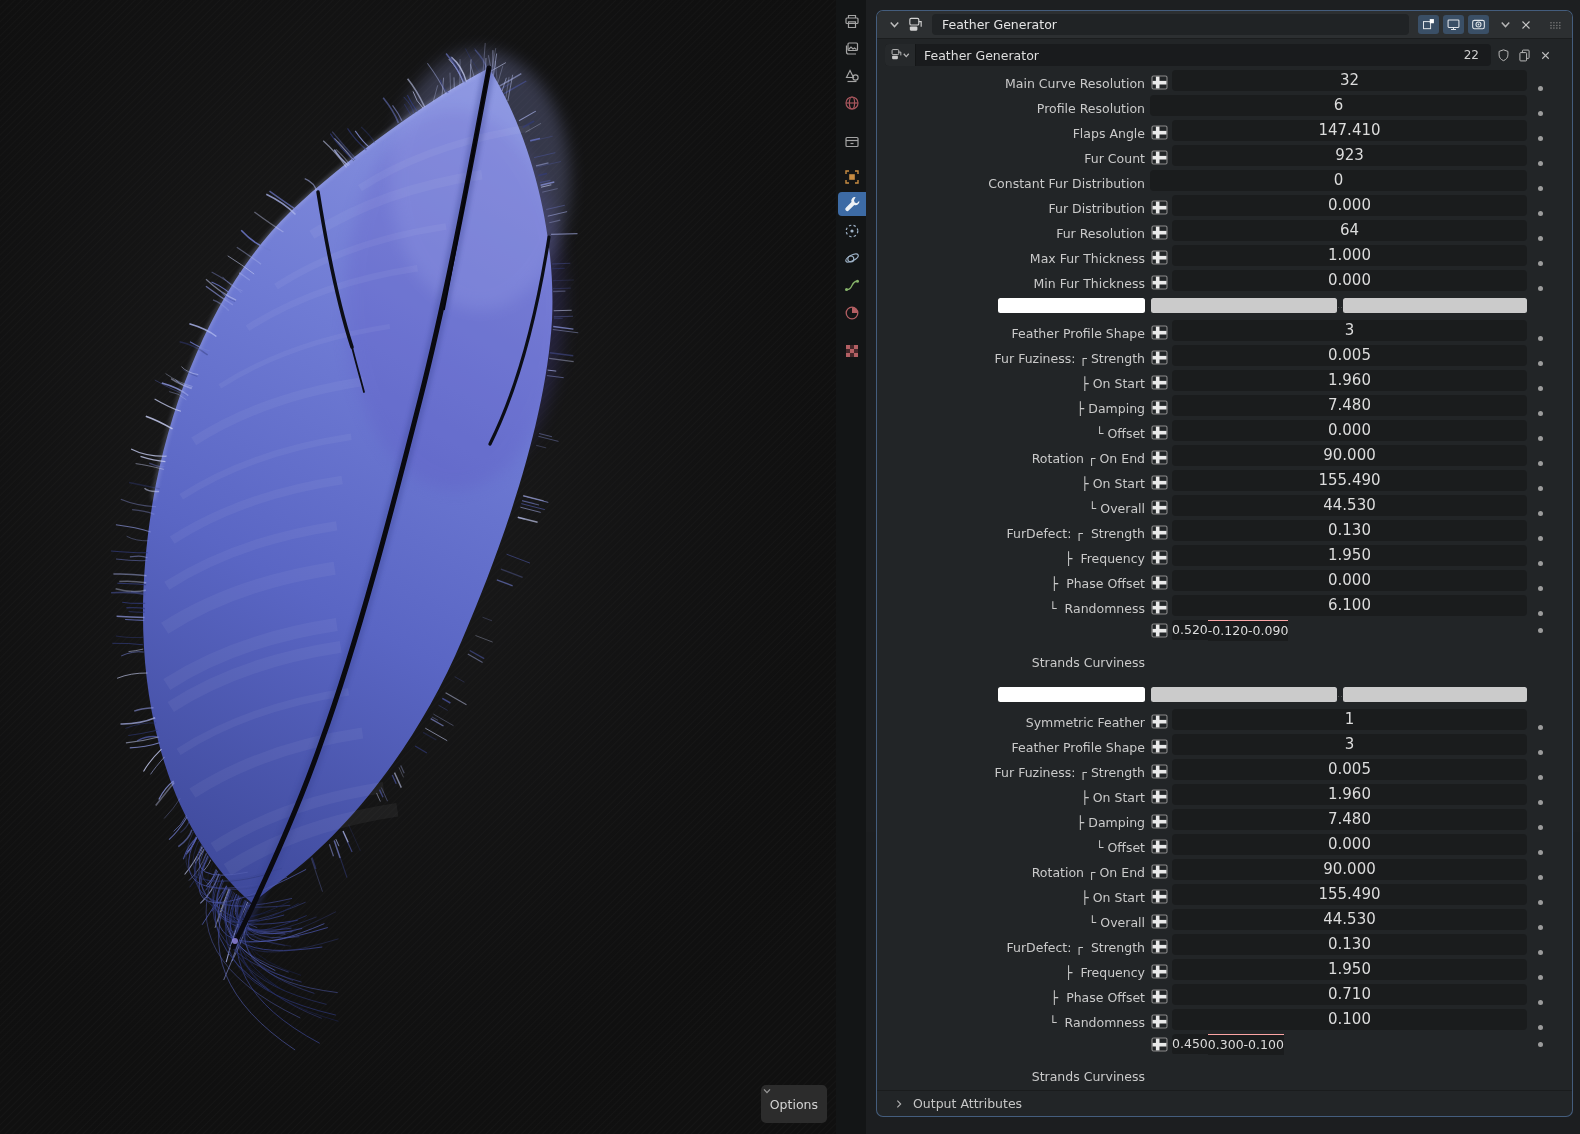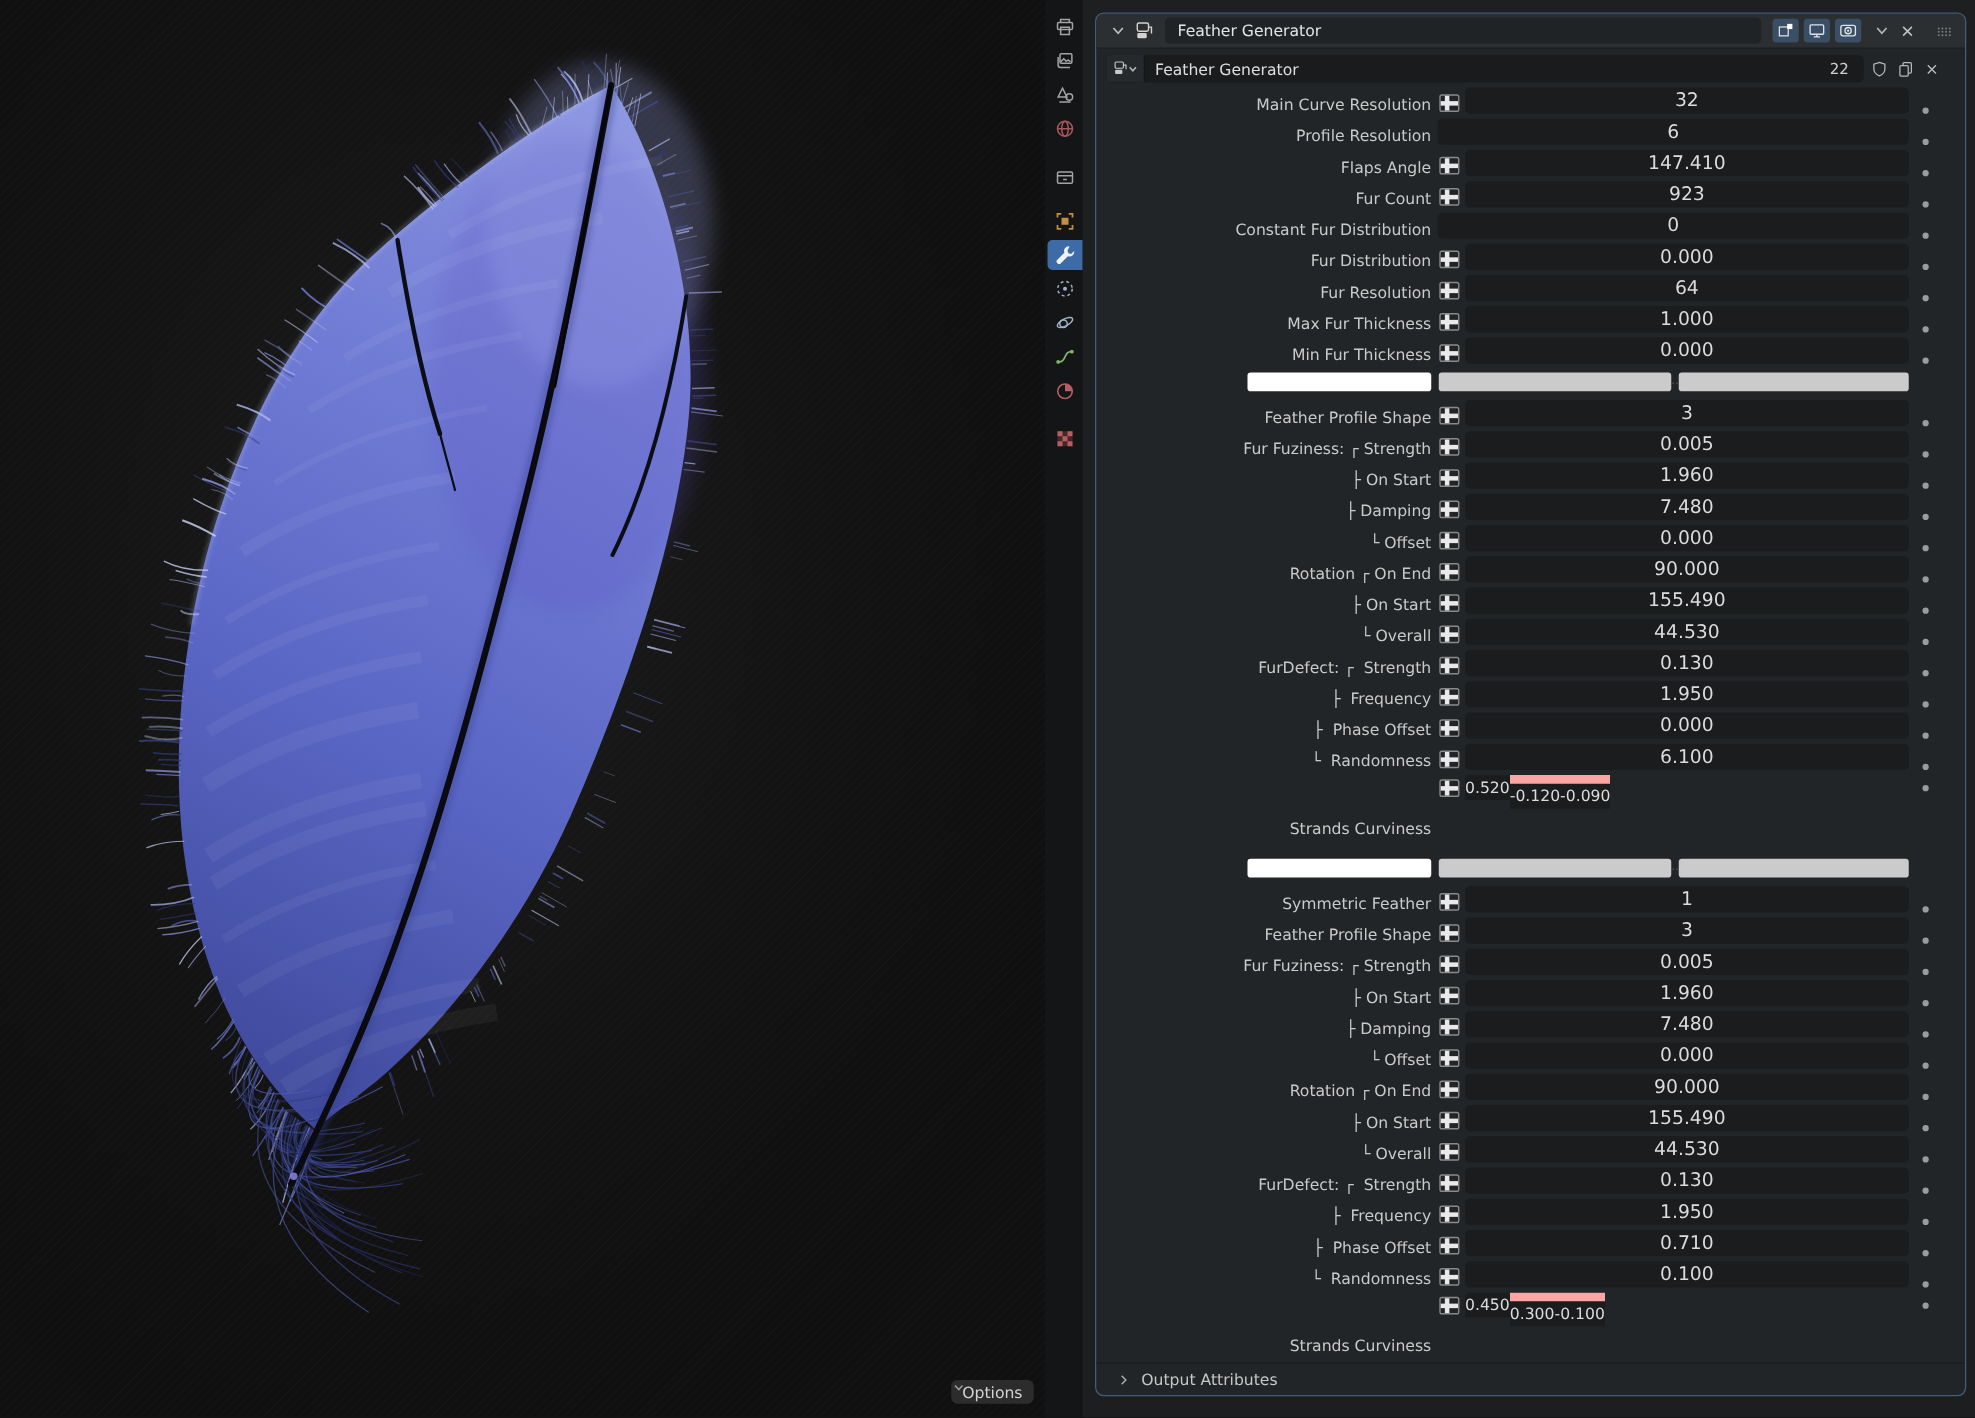--- a/index.html
+++ b/index.html
@@ -5,21 +5,21 @@
   html,body{margin:0;padding:0;}
   body{
     width:1580px;height:1134px;position:relative;overflow:hidden;
     background:#1c1e20;font-family:"DejaVu Sans","Liberation Sans",sans-serif;
     -webkit-font-smoothing:antialiased;
   }
   
   .viewport{position:absolute;left:0;top:0;width:836px;height:1134px;background:#0d0d0d;}
   .viewport svg{position:absolute;left:0;top:0;}
   .options-btn{
-    position:absolute;right:9px;bottom:11px;height:19px;display:flex;align-items:center;gap:7px;
+    position:absolute;right:9px;bottom:11px;height:38px;display:flex;align-items:center;gap:7px;
     background:#2c2c2c;border-radius:5px;padding:0 9px;color:#d3d3d3;font-size:12.5px;cursor:default;
   }
   .options-btn svg{display:block;}
   
   .props{position:absolute;left:836px;top:0;width:744px;height:832px;background:#1d1f21;}
   .tabstrip{position:absolute;left:0;top:0;width:30px;height:1134px;background:#131516;
     display:flex;flex-direction:column;align-items:flex-end;padding-top:10px;box-sizing:border-box;}
   .tab{width:28px;height:24px;flex:0 0 24px;display:flex;align-items:center;justify-content:center;
     border-radius:4px 0 0 4px;}
   .tab.active{background:#3d6ba5;}
@@ -50,21 +50,21 @@
     font-size:15px;text-align:center;line-height:21px;}
   .pfield.noicon{margin-left:5px;}
   .deczone{width:45px;flex:0 0 45px;display:flex;padding-left:11px;box-sizing:border-box;}
   .dot{width:5px;height:5px;border-radius:50%;background:#9c9c9c;}
   .vrow{height:60px;flex:0 0 60px;align-items:flex-start;}
   .vrow .plabel{line-height:21px;margin-top:32px;}
   .vrow .attr-slot{margin-top:2px;}
   .vrow .deczone{padding-top:8px;}
   .vfield{flex:1;margin-left:4px;display:flex;flex-direction:row;border-radius:4px;overflow:hidden;}
   .vcell{height:20px;flex:0 0 20px;background:#1a1c1d;line-height:20px;text-align:center;
-    color:#dcdcdc;font-size:12.5px;border-top:7px solid #fca5a5;}
+    color:#dcdcdc;font-size:12.5px;border-top:1px solid #fca5a5;}
   .vcell:first-child{border-top:none;}
   .swrow{display:flex;align-items:center;height:21px;flex:0 0 21px;margin-bottom:4px;padding-left:8px;}
   .sw-spacer{width:113px;flex:0 0 113px;}
   .sw{height:15px;border-radius:2.5px;}
   .sw1{width:147px;flex:0 0 147px;}
   .sw2{width:186px;flex:0 0 186px;margin-left:6px;}
   .swdots{width:6px;flex:0 0 6px;color:#565656;font-size:9px;text-align:center;line-height:13px;letter-spacing:0.5px;}
   .sw3{flex:1;}
   .output-row{flex:0 0 25px;height:25px;display:flex;align-items:center;padding-left:16px;gap:8px;
     color:#c6c6c6;font-size:12.5px;border-top:1px solid #1a1c1d;margin-top:auto;}

